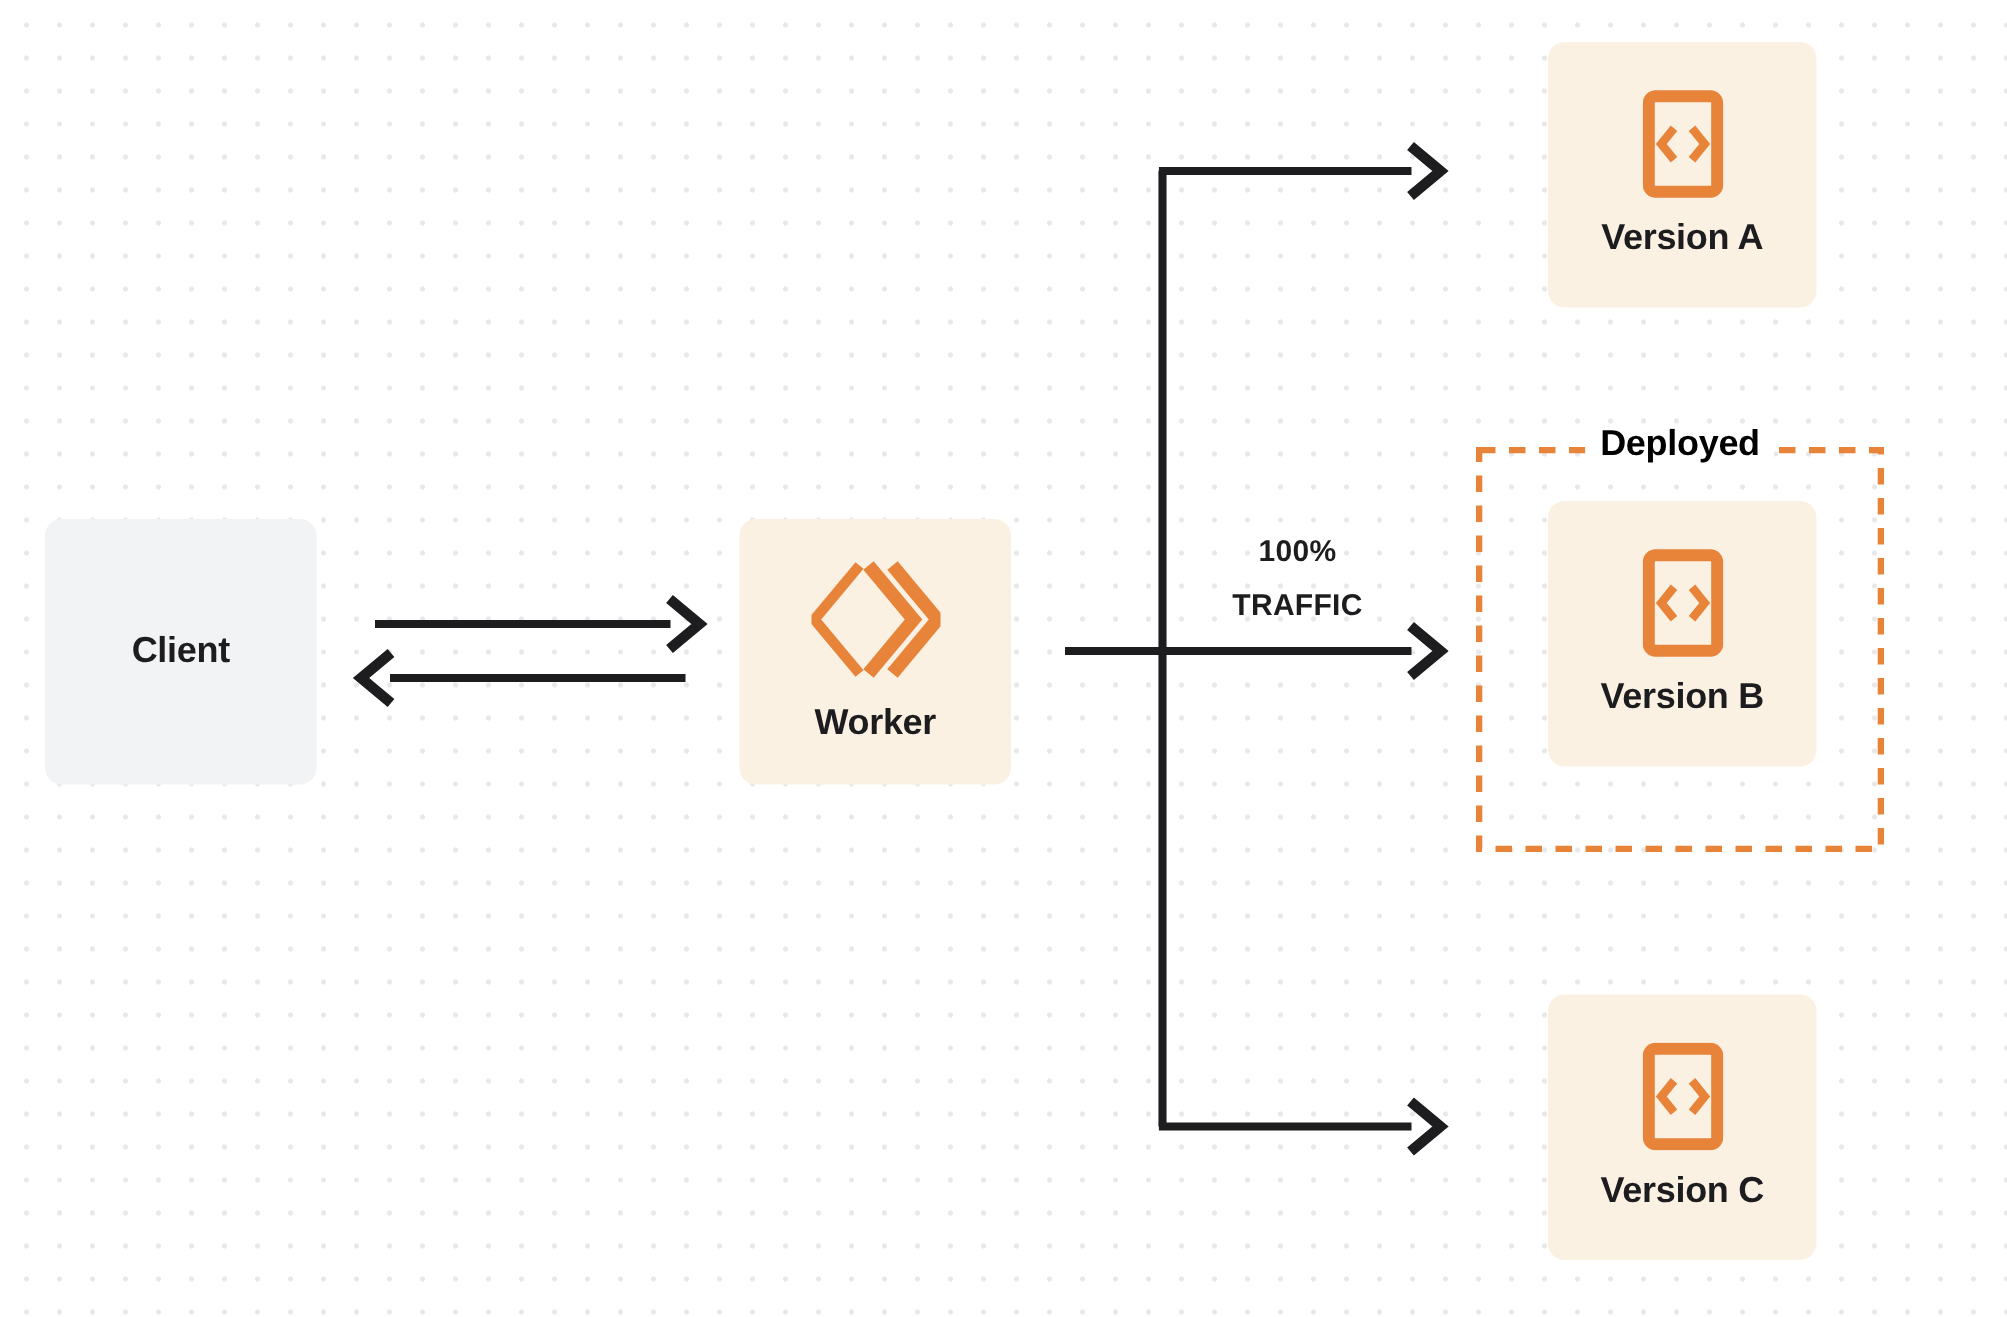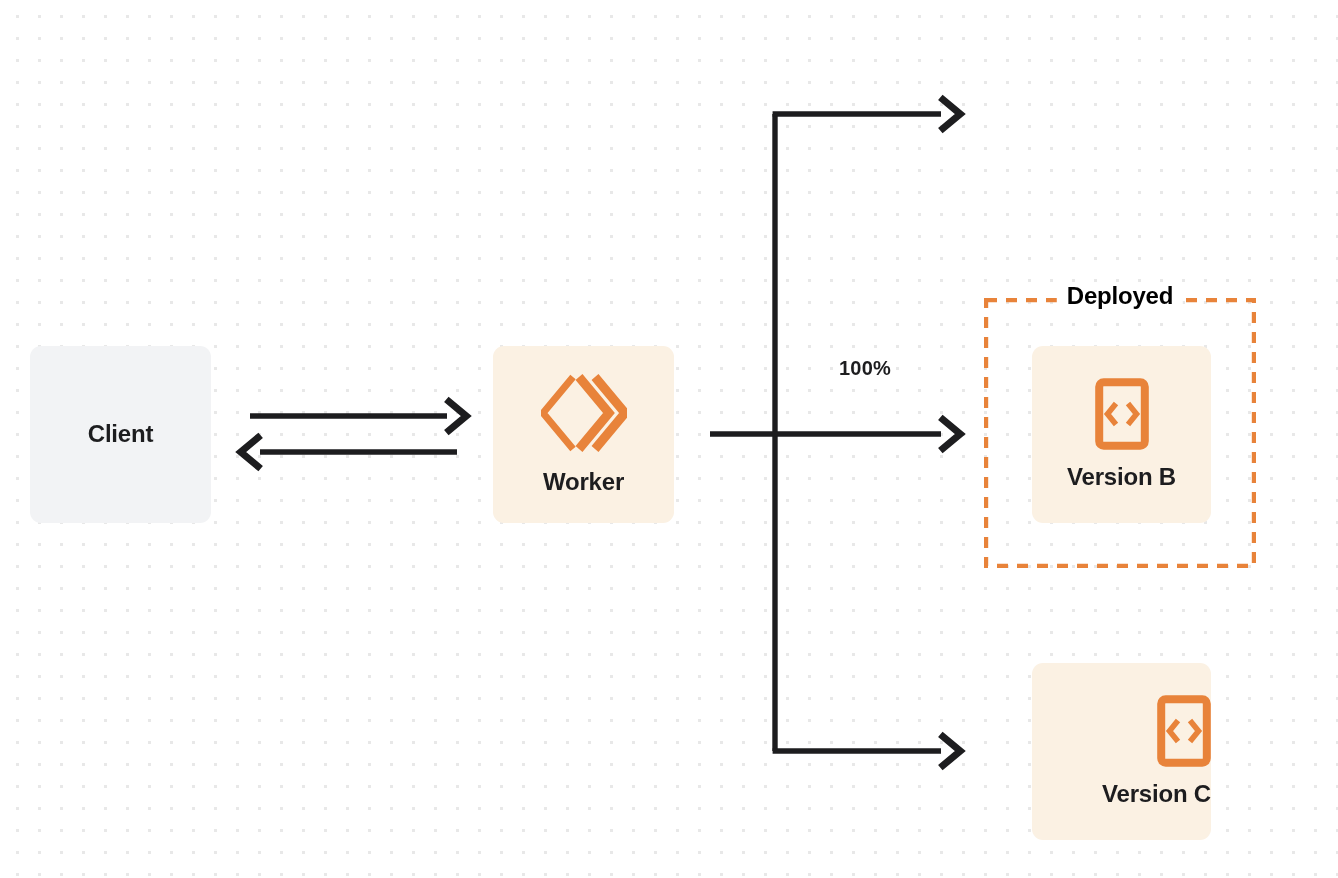--- a/index.html
+++ b/index.html
@@ -65,21 +65,21 @@
     margin-bottom: 16px;
   }
   .worker-node .node-label { margin-top: 0; }
 
   .version-node {
     width: 179px;
     height: 177px;
     background-color: #fbf1e3;
   }
   .version-a { left: 1032px; top: 28px; position: absolute; }
-  .version-c { left: 1032px; top: 663px; position: absolute; align-items: flex-end; }
+  .version-c { left: 1032px; top: 663px; position: absolute; }
   .version-icon {
     width: 54px;
     height: 72px;
     margin-bottom: 14px;
   }
 
   
   .deployed-group {
     position: absolute;
     left: 984px;
@@ -103,21 +103,21 @@
     font-size: 24px;
     font-weight: bold;
     color: #000000;
     letter-spacing: -0.2px;
     white-space: nowrap;
     line-height: 1.1;
   }
   .deployed-group .version-node {
     position: absolute;
     left: 48px;
-    top: 48px;
+    top: 36px;
     text-align: center;
   }
 
   
   #connectors {
     position: absolute;
     left: 0;
     top: 0;
     width: 1338px;
     height: 878px;
@@ -169,40 +169,51 @@
       <line x1="710" y1="434" x2="941" y2="434" stroke="#1d1d1f" stroke-width="5.4" marker-end="url(#arrowRight)"></line>
     </g>
 
     <g>
       <line x1="772.6" y1="751" x2="941" y2="751" stroke="#1d1d1f" stroke-width="5.4" marker-end="url(#arrowRight)"></line>
     </g>
   </svg>
 
   <div class="traffic-label">
     <div>100%</div>
+    <div>TRAFFIC</div>
   </div>
 
   <div class="node client-node">
     <span class="node-label">Client</span>
   </div>
 
   <div class="node worker-node">
     <span class="worker-logo">
       <svg viewBox="0 0 86 80" width="86" height="80" aria-hidden="true">
 
         <path d="M 32 4 L 2 40 L 32 76" fill="none" stroke="#e8833a" stroke-width="7" stroke-linecap="butt" stroke-linejoin="miter"></path>
 
         <path d="M 38 4 L 68 40 L 38 76" fill="none" stroke="#e8833a" stroke-width="9" stroke-linecap="butt" stroke-linejoin="miter"></path>
 
         <path d="M 54 4 L 84 40 L 54 76" fill="none" stroke="#e8833a" stroke-width="9" stroke-linecap="butt" stroke-linejoin="miter"></path>
       </svg>
     </span>
     <span class="node-label">Worker</span>
   </div>
 
+  <div class="node version-node version-a">
+    <span class="version-icon">
+      <svg viewBox="0 0 54 72" width="54" height="72" aria-hidden="true">
+        <rect x="4.2" y="4.2" width="45.6" height="63.6" rx="4.5" fill="none" stroke="#e8833a" stroke-width="8"></rect>
+        <path d="M 21 25.5 L 12.5 36 L 21 46.5" fill="none" stroke="#e8833a" stroke-width="5.6" stroke-linejoin="miter" stroke-linecap="butt"></path>
+        <path d="M 33 25.5 L 41.5 36 L 33 46.5" fill="none" stroke="#e8833a" stroke-width="5.6" stroke-linejoin="miter" stroke-linecap="butt"></path>
+      </svg>
+    </span>
+    <span class="node-label">Version A</span>
+  </div>
 
   <div class="deployed-group">
     <svg class="deployed-border" viewBox="0 0 272 270" width="272" height="270" preserveAspectRatio="none" aria-hidden="true">
       <rect x="2" y="2" width="268" height="266" fill="none" stroke="#e8833a" stroke-width="4.4" stroke-dasharray="11 9" stroke-linecap="butt"></rect>
     </svg>
     <span class="deployed-label">Deployed</span>
 
     <div class="node version-node">
       <span class="version-icon">
         <svg viewBox="0 0 54 72" width="54" height="72" aria-hidden="true">

